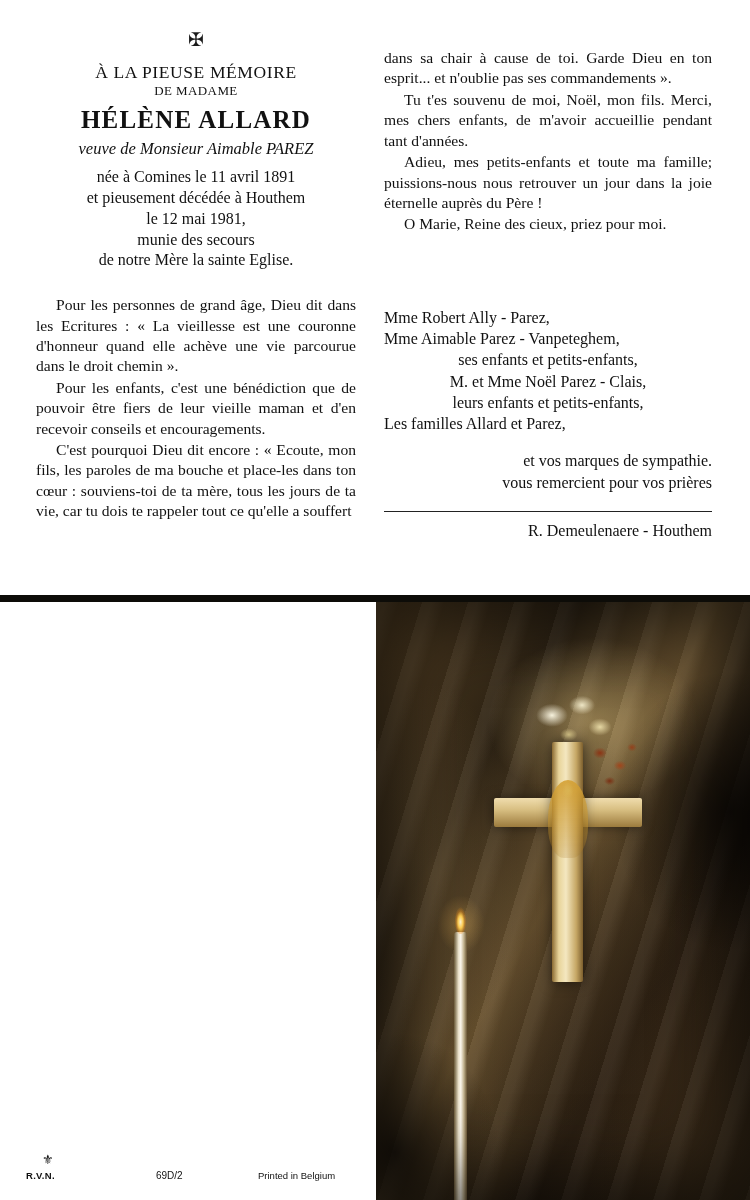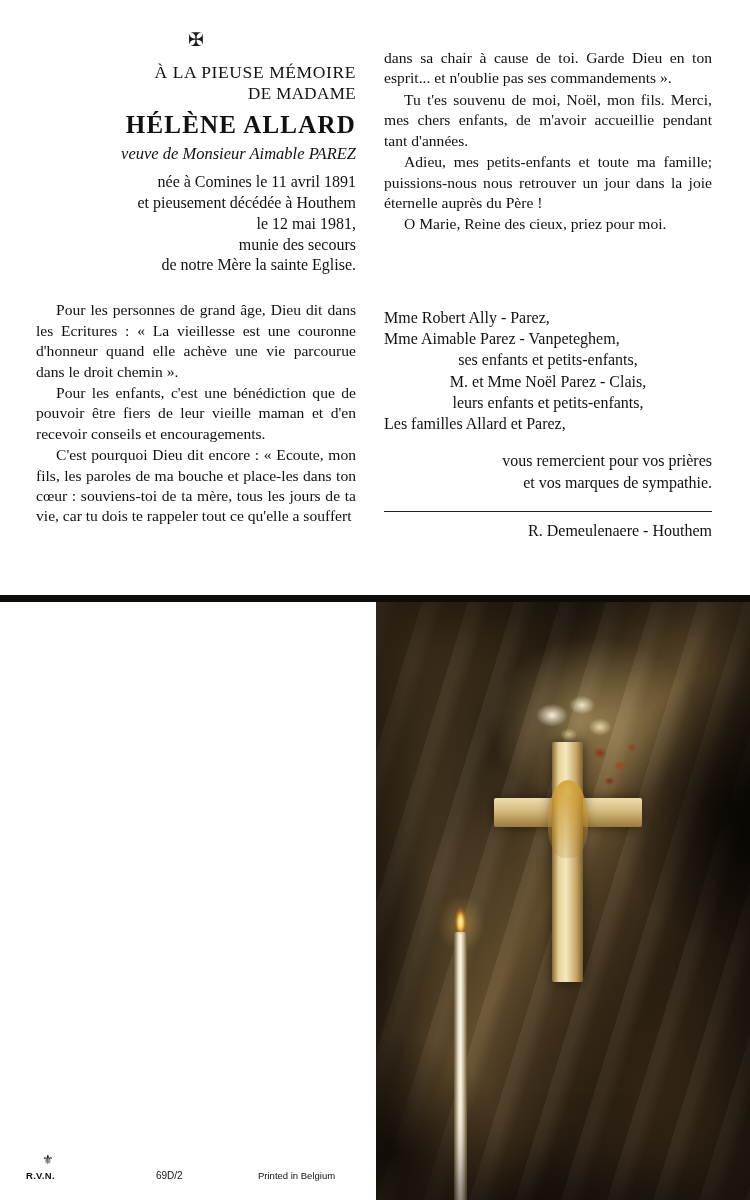--- a/index.html
+++ b/index.html
@@ -53,31 +53,31 @@
   .cross-mark {
     text-align: center;
     font-size: 19px;
     line-height: 1;
     color: #1a1a1a;
     margin-bottom: 12px;
     letter-spacing: 0;
   }
 
   .head-block {
-    text-align: right;
+    text-align: center;
     line-height: 1.28;
   }
   .head-line-1 {
     font-size: 17.5px;
     letter-spacing: 0.6px;
     font-variant: small-caps;
     text-transform: uppercase;
   }
   .head-line-2 {
-    font-size: 17px;
+    font-size: 13px;
     letter-spacing: 0.4px;
     text-transform: uppercase;
   }
   .head-name {
     font-size: 25px;
     font-weight: bold;
     letter-spacing: 1.2px;
     margin-top: 4px;
     text-transform: uppercase;
   }
@@ -340,22 +340,22 @@
         <div class="family-block">
           <div class="fam-l">Mme Robert Ally - Parez,</div>
           <div class="fam-l">Mme Aimable Parez - Vanpeteghem,</div>
           <div class="fam-c">ses enfants et petits-enfants,</div>
           <div class="fam-c">M. et Mme Noël Parez - Clais,</div>
           <div class="fam-c">leurs enfants et petits-enfants,</div>
           <div class="fam-l">Les familles Allard et Parez,</div>
         </div>
 
         <div class="thanks">
+          <div>et vos marques de sympathie.</div>
           <div>vous remercient pour vos prières</div>
-          <div>et vos marques de sympathie.</div>
         </div>
 
         <hr class="rule">
 
         <div class="printer-line">R. Demeulenaere - Houthem</div>
       </div>
 
     </div>
   </div>
 

